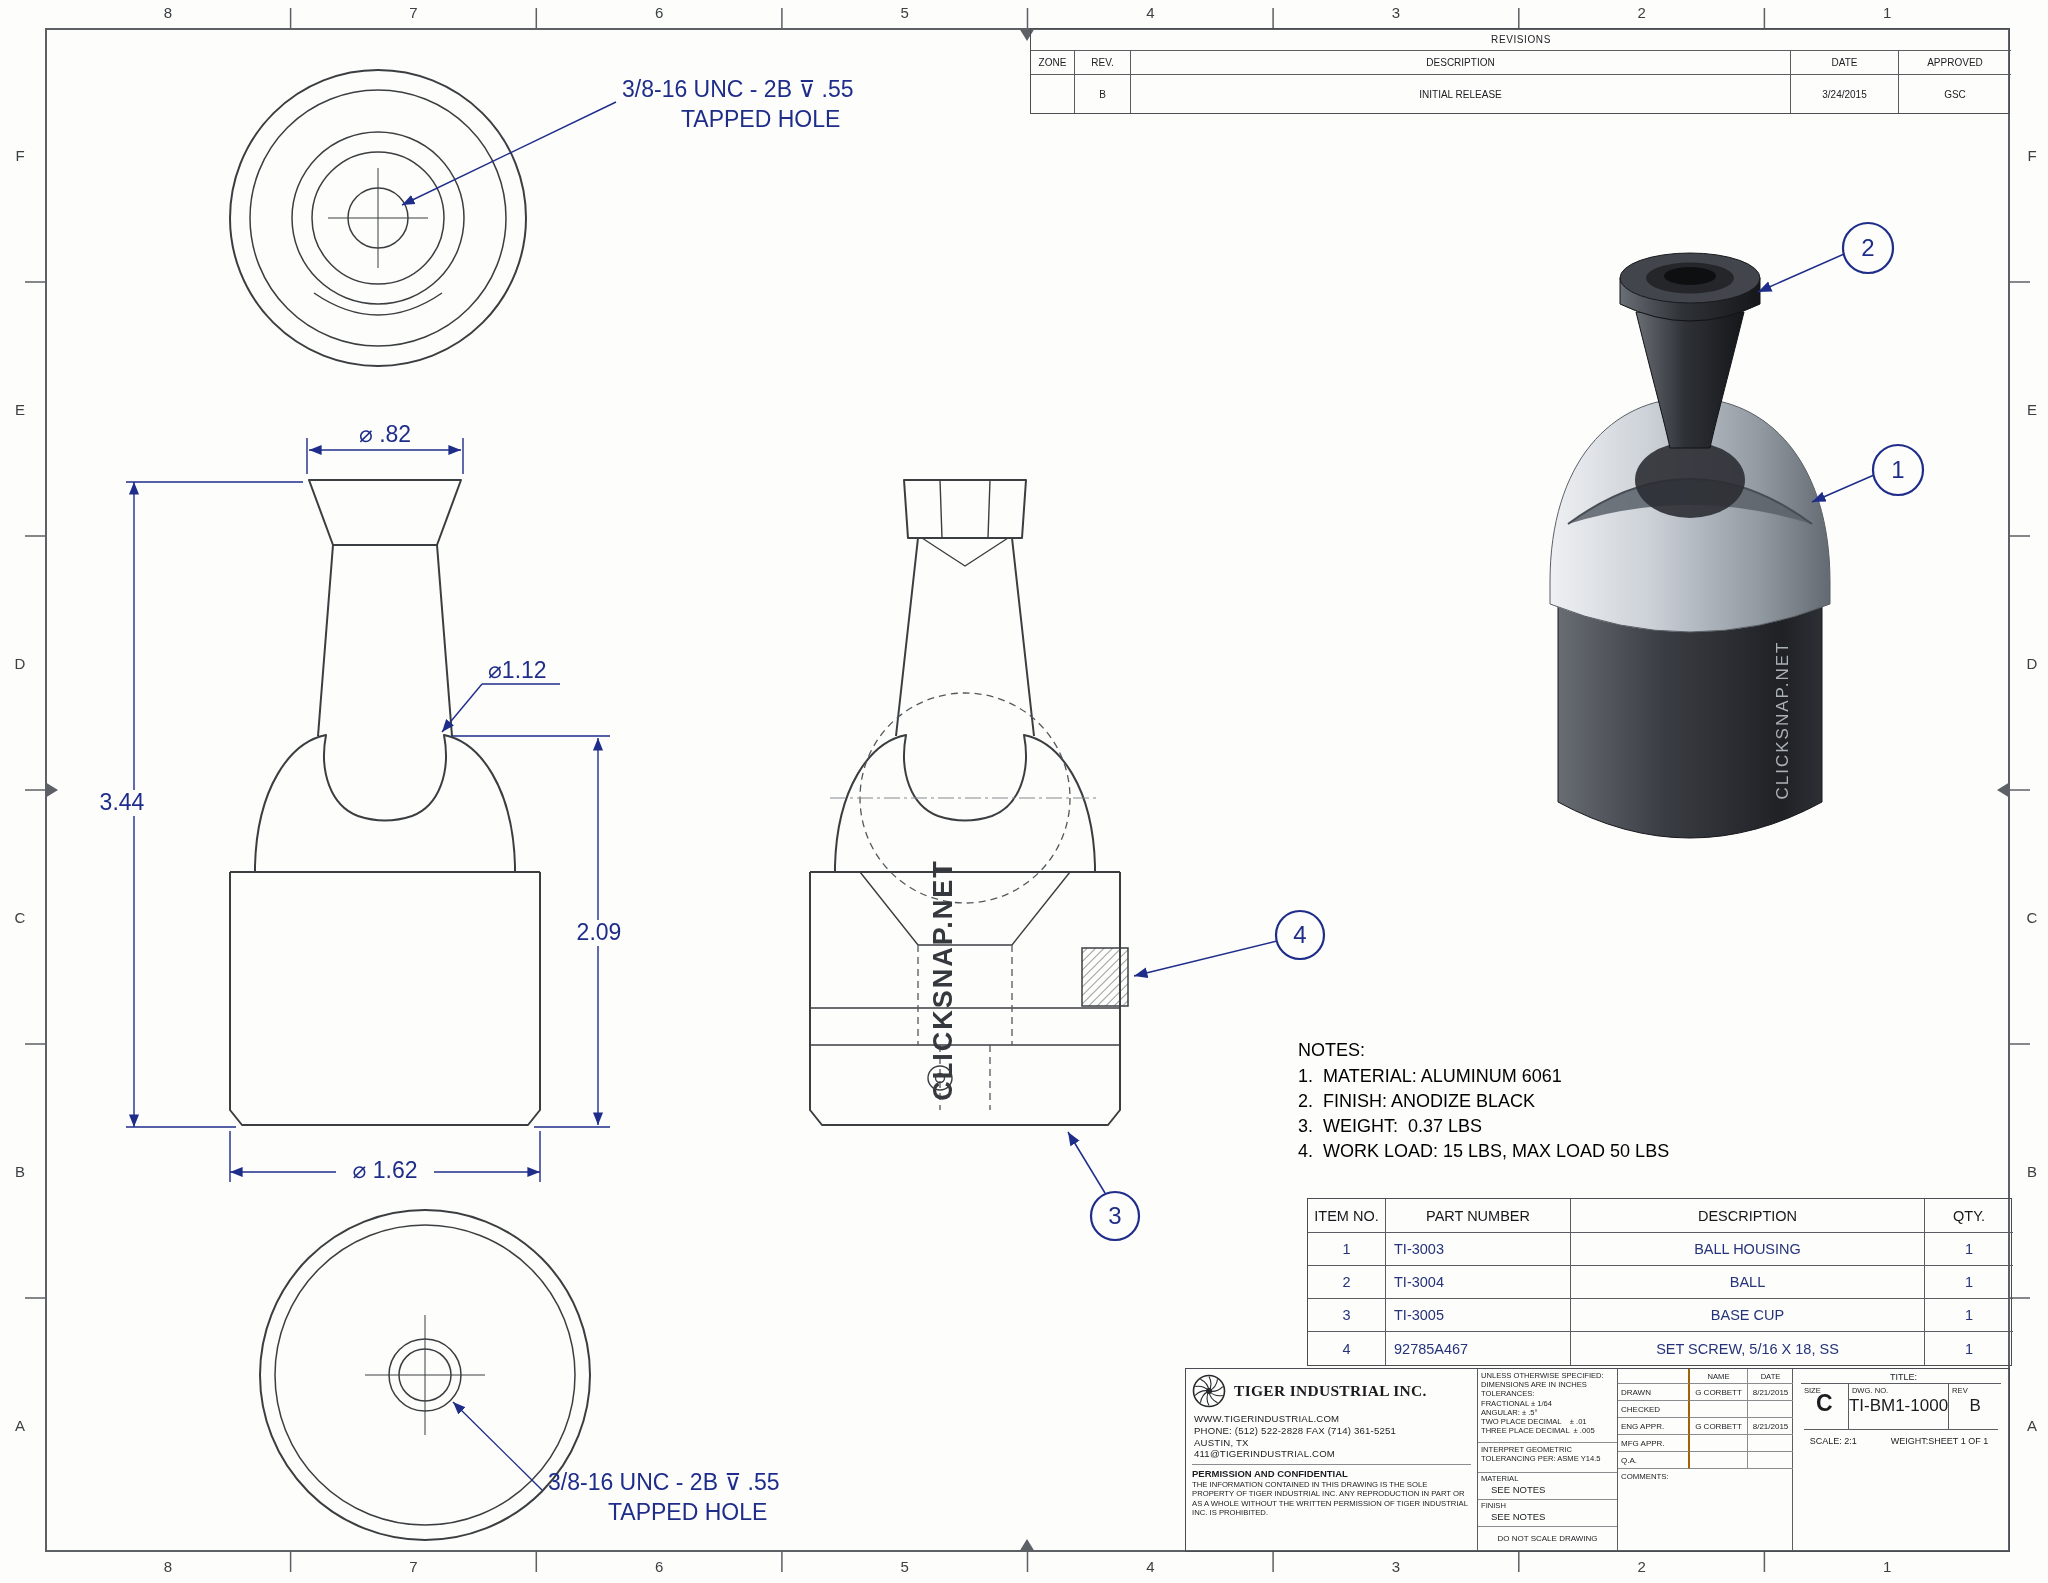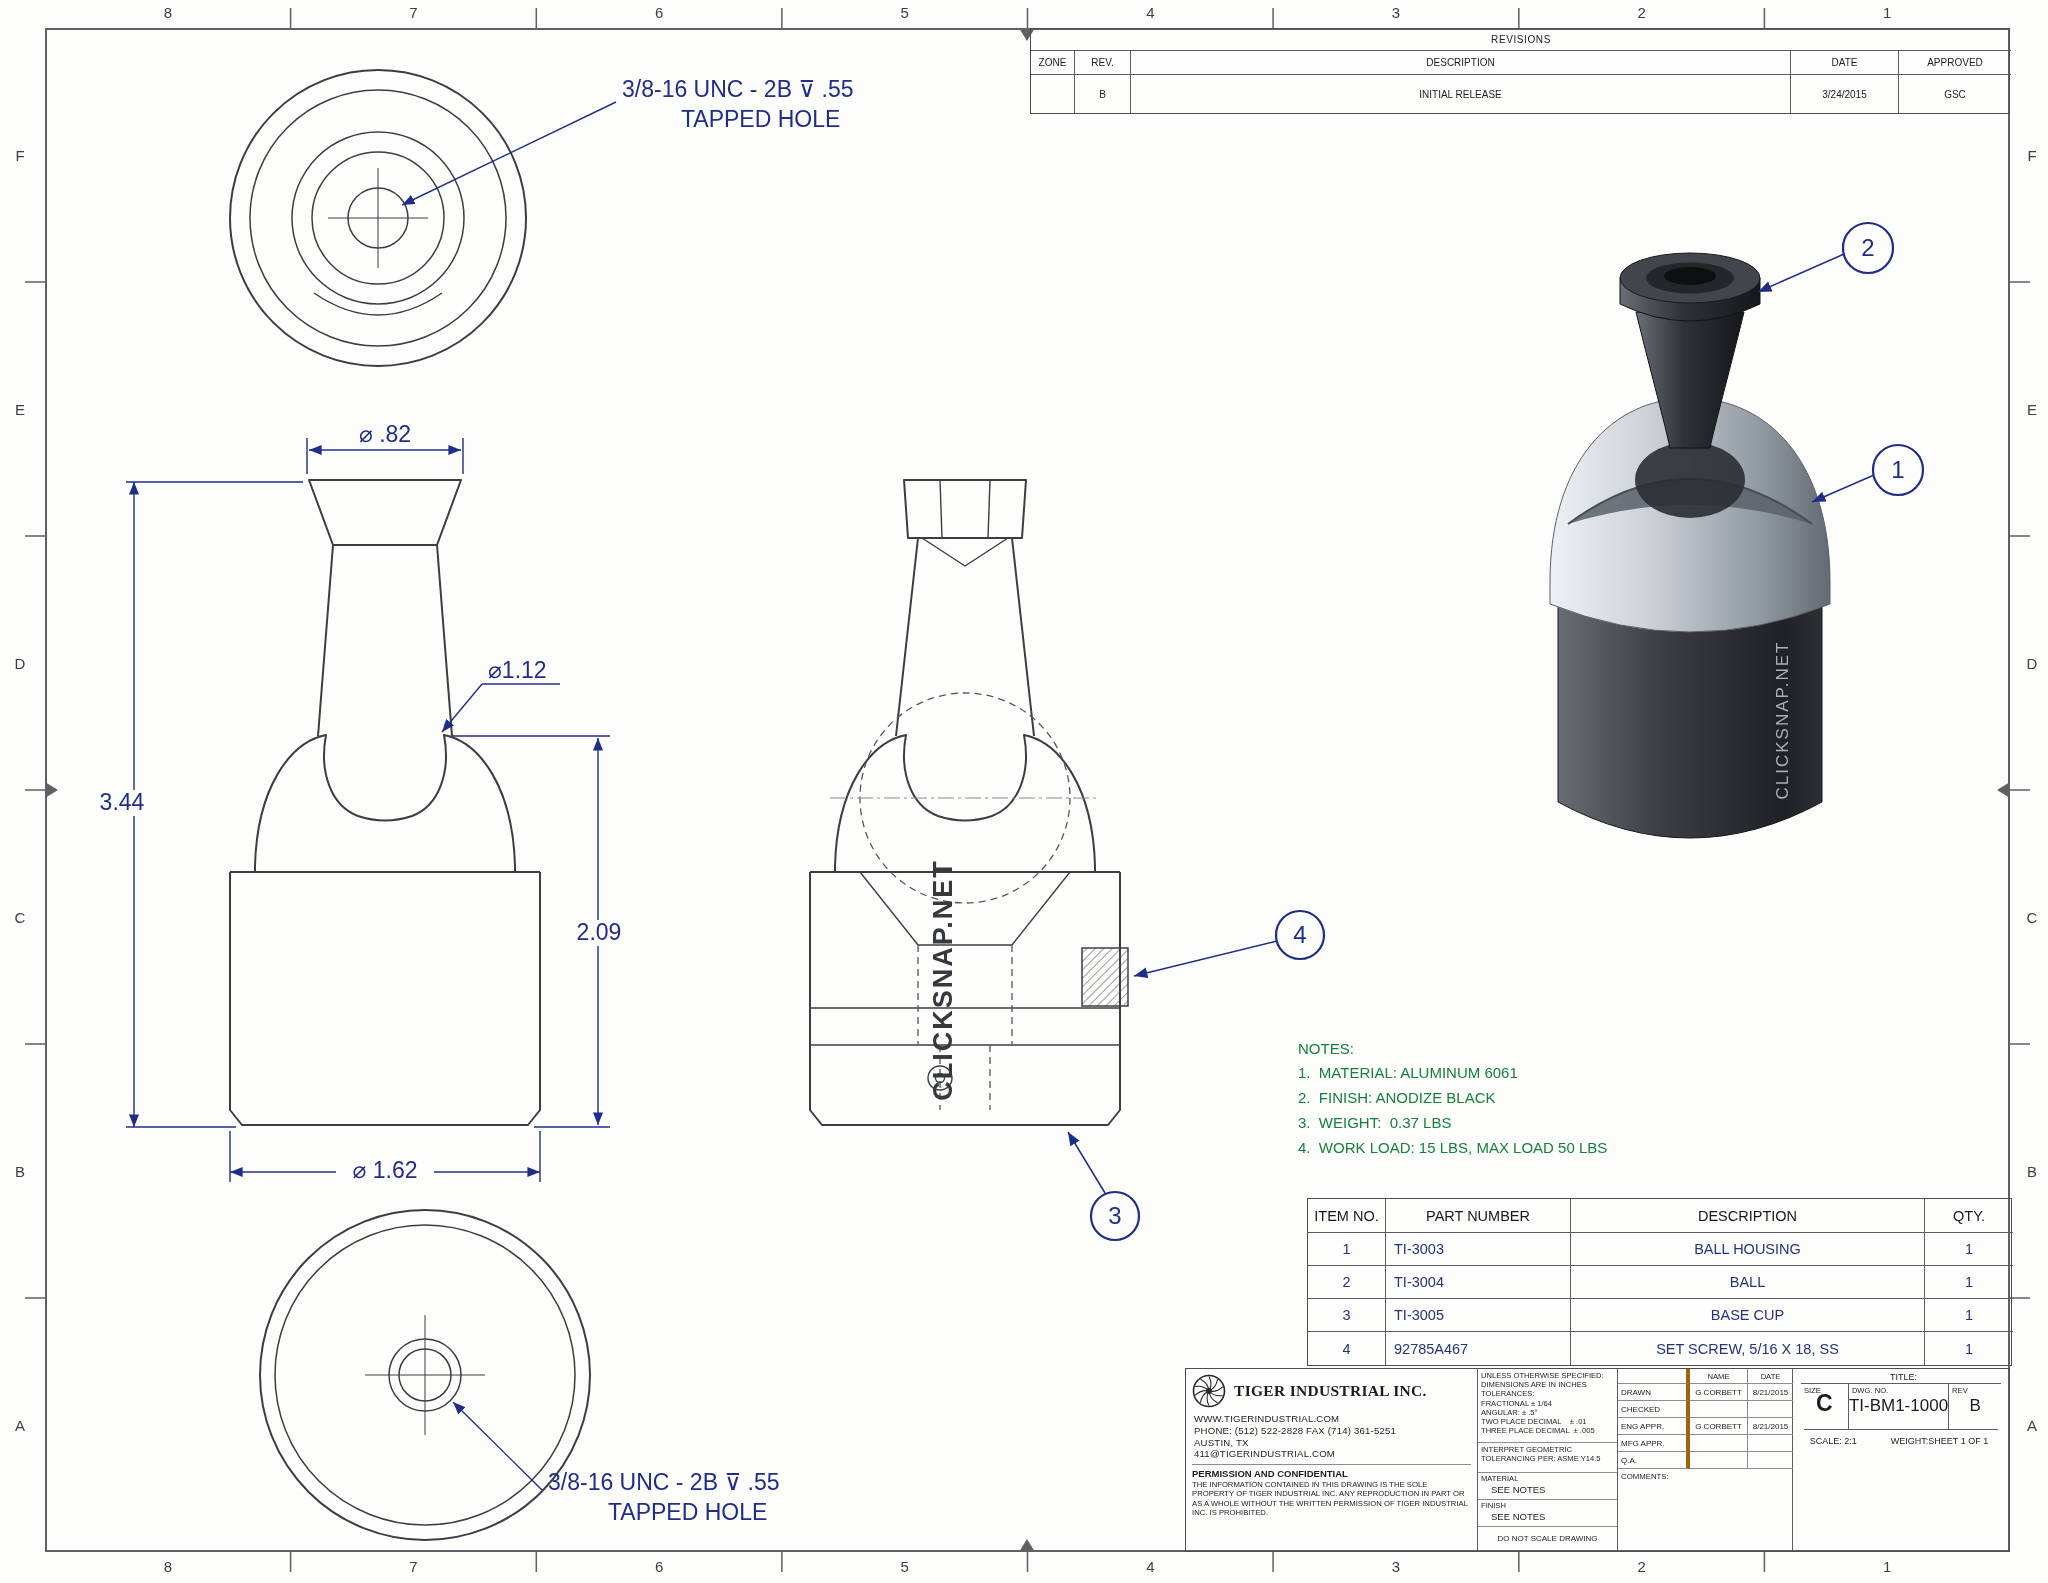--- a/index.html
+++ b/index.html
@@ -20,21 +20,21 @@
   
   .revs { position:absolute; left:1030px; top:28px; width:980px; display:grid;
           grid-template-columns:44px 56px 660px 108px 112px; grid-template-rows:22px 24px 38px;
           border:1.5px solid #4a4d51; color:#202125; }
   .revs > div { display:flex; align-items:center; justify-content:center; border-right:1px solid #5a5d61; border-bottom:1px solid #5a5d61; font-size:10px; }
   .rev-title { grid-column:1 / -1; font-size:12.5px; letter-spacing:.6px; border-right:none !important; }
   .rev-c { font-size:12.5px; border-bottom:none !important; }
   .revs > div:nth-child(6), .revs > div:nth-child(11) { border-right:none; }
 
   
-  .notes { position:absolute; left:1298px; top:1040px; color:#15803d; font-size:15px; }
+  .notes { position:absolute; left:1298px; top:1040px; color:#000000; font-size:18px; }
   .notes-title { margin-bottom:3px; }
   .note-line { white-space:pre; line-height:25px; }
 
   
   .bom { position:absolute; left:1307px; top:1198px; width:705px; display:grid;
          grid-template-columns:78px 185px 354px 88px; grid-template-rows:34px repeat(4,33px);
          border:1.5px solid #4a4d51; }
   .bom > div { display:flex; align-items:center; justify-content:center; border-right:1px solid #5a5d61; border-bottom:1px solid #5a5d61; font-size:14.5px; }
   .bom > div:nth-child(4n) { border-right:none; }
   .bom > div:nth-child(n+17) { border-bottom:none; }
@@ -54,21 +54,21 @@
   .tb-tol { width:140px; border-right:1px solid #5a5d61; display:flex; flex-direction:column; font-size:7.6px; line-height:9.2px; }
   .tb-tol-top { padding:2px 3px; height:74px; border-bottom:1px solid #8a8d90; }
   .tol-line { white-space:pre; }
   .tb-tol-interp { padding:2px 3px; height:30px; border-bottom:1px solid #8a8d90; }
   .tb-tol-cell { padding:1px 3px; height:27px; border-bottom:1px solid #8a8d90; }
   .tb-tol-cell .val { display:block; font-size:9.5px; margin:2px 0 0 10px; }
   .tb-tol-noscale { flex:1; display:flex; align-items:center; justify-content:center; font-size:8px; }
   .tb-appr { width:175px; border-right:1px solid #5a5d61; }
   .ap-grid { display:grid; grid-template-columns:72px 58px 45px; grid-template-rows:15px repeat(5,17px); }
   .ap-grid > div { border-bottom:1px solid #8a8d90; font-size:8px; display:flex; align-items:center; }
-  .ap-grid > div:nth-child(3n+1) { padding-left:3px; border-right:4px solid #a16207; }
+  .ap-grid > div:nth-child(3n+1) { padding-left:3px; border-right:2px solid #a16207; }
   .ap-grid > div:nth-child(3n+2) { justify-content:center; border-right:1px solid #8a8d90; }
   .ap-grid > div:nth-child(3n)   { justify-content:center; }
   .ap-grid > .ap-h { font-size:7.6px; justify-content:center; }
   .ap-comments { font-size:7.8px; padding:3px 0 0 3px; }
   .tb-title { flex:1; display:flex; flex-direction:column;align-items:center; }
   .tb-title-lbl { font-size:9px; padding:3px 0 0 5px; height:14px; }
   .tb-title-txt { flex:1; display:flex; align-items:center; justify-content:center; font-size:21px; letter-spacing:.8px; color:#16171b; }
   .tb-info { display:flex; border-top:1px solid #5a5d61; height:46px; }
   .tb-info .lbl { font-size:7.6px; align-self:flex-start; padding:2px 0 0 3px; }
   .tb-size { width:48px; border-right:1px solid #5a5d61; display:flex; flex-direction:column; align-items:center; }

